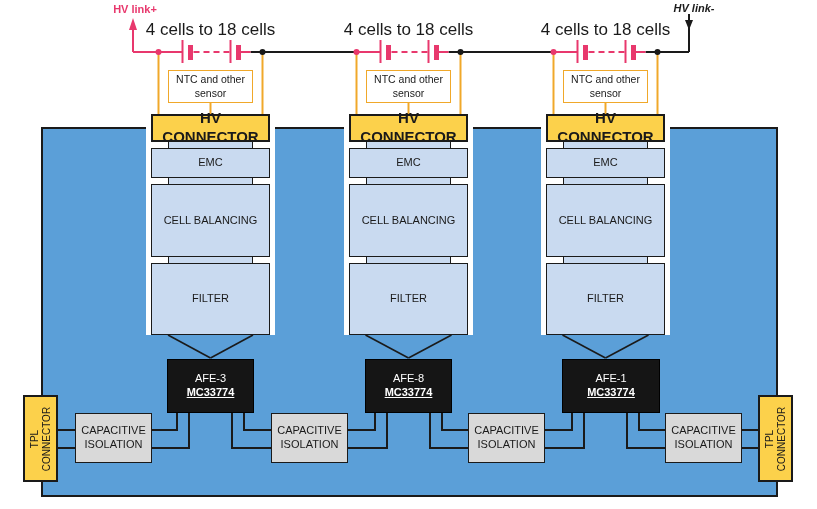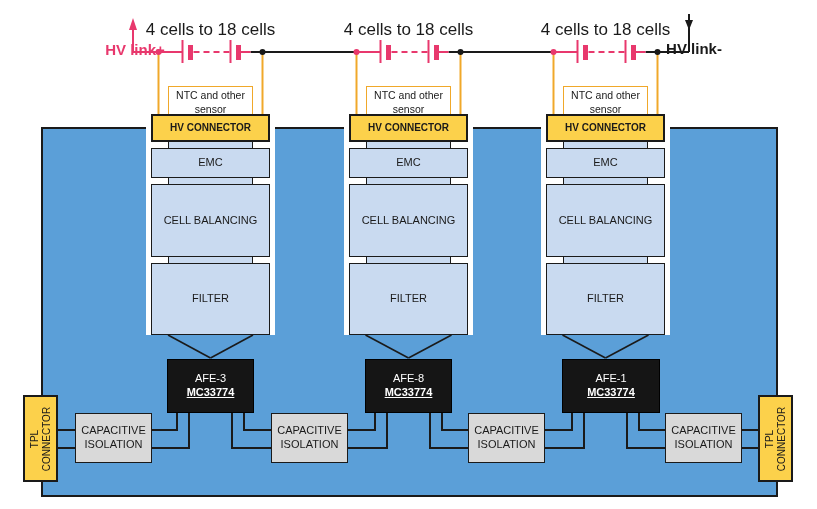--- a/index.html
+++ b/index.html
@@ -8,32 +8,32 @@
     font-family:"Liberation Sans","DejaVu Sans",sans-serif;color:#1a1a1a;
   }
   .abs{position:absolute;}
   .panel{background:var(--panel-blue);border:2px solid #1a1a1a;box-sizing:border-box;z-index:1;}
   .channel{background:#ffffff;z-index:2;}
   #wires{position:absolute;left:0;top:0;z-index:3;pointer-events:none;}
   .bar{background:var(--box-light-blue);border:1.5px solid #1a1a1a;box-sizing:border-box;z-index:4;}
   .box{box-sizing:border-box;border:1.5px solid #1a1a1a;display:flex;flex-direction:column;
        align-items:center;justify-content:center;text-align:center;z-index:5;line-height:1.25;}
   .blue-box{background:var(--box-light-blue);font-size:11px;}
-  .yellow-box{background:var(--box-yellow);border-width:2px;font-size:10px;font-weight:600;}
-  .ntc-box{background:#ffffff;border:1.5px solid var(--wire-orange);font-size:10.5px;z-index:5;margin-top:16px;}
+  .yellow-box{background:var(--box-yellow);border-width:2px;font-size:15px;font-weight:600;}
+  .ntc-box{background:#ffffff;border:1.5px solid var(--wire-orange);font-size:10.5px;z-index:5;}
   .afe-box{background:var(--box-black);color:#ffffff;font-size:11px;border:1px solid #000;}
   .afe-box .part{font-weight:700;text-decoration:underline;}
   .gray-box{background:var(--box-gray);font-size:11px;}
   .tpl-box{background:var(--box-yellow);border:2px solid #1a1a1a;box-sizing:border-box;z-index:5;}
   .tpl-rot{position:absolute;left:50%;top:50%;width:87px;
            transform:translate(-50%,-50%) rotate(-90deg);
            text-align:center;font-size:10px;line-height:1.2;}
   .tpl-rot span{display:block;}
   .cells-label{font-size:17px;text-align:center;z-index:6;}
-  .hv-label{font-size:15px;font-weight:700;text-align:center;z-index:6;margin-top:38px;}
+  .hv-label{font-size:11px;font-weight:700;text-align:center;z-index:6;}
   .hv-plus{color:var(--wire-red);}
   .w-red{stroke:var(--wire-red);stroke-width:2;fill:none;}
   .w-red-thick{stroke:var(--wire-red);stroke-width:5;fill:none;}
   .w-red-dash{stroke:var(--wire-red);stroke-width:2;fill:none;stroke-dasharray:6 4;}
   .w-black{stroke:var(--wire-black);stroke-width:2;fill:none;}
   .w-thin{stroke:var(--wire-black);stroke-width:1.6;fill:none;}
   .w-orange{stroke:var(--wire-orange);stroke-width:2;fill:none;}
   .dot-red{fill:var(--wire-red);}
   .dot-black{fill:var(--wire-black);}
   .arr-red{fill:var(--wire-red);}
@@ -138,21 +138,21 @@
     <g>
       <path class="w-black" d="M572,412 V431 M584,412 V449 M627,412 V449 M639,412 V431"></path>
       <path class="w-black" d="M545,430 H572 M545,448 H584 M627,448 H665 M639,430 H665"></path>
     </g>
     <g>
       <path class="w-black" d="M742,430 H758 M742,448 H758"></path>
     </g>
   </svg>
 
   <div class="abs hv-label hv-plus" style="left:95px;top:3px;width:80px;">HV link+</div>
-  <div class="abs hv-label" style="left:654px;top:2px;width:80px;">HV link-</div>
+  <div class="abs hv-label" style="left:654px;top:2px;width:80px;font-style:italic;">HV link-</div>
 
   <div class="abs cells-label" style="left:140px;top:20px;width:141px;">4 cells to 18 cells</div>
   <div class="abs box ntc-box" style="left:168px;top:70px;width:85px;height:33px;">
     <span>NTC and other</span>
     <span>sensor</span>
   </div>
   <div class="abs box yellow-box" style="left:151px;top:114px;width:119px;height:28px;">HV CONNECTOR</div>
   <div class="abs bar" style="left:168px;top:139px;width:85px;height:11px;"></div>
   <div class="abs box blue-box" style="left:151px;top:148px;width:119px;height:30px;">EMC</div>
   <div class="abs bar" style="left:168px;top:175px;width:85px;height:11px;"></div>

